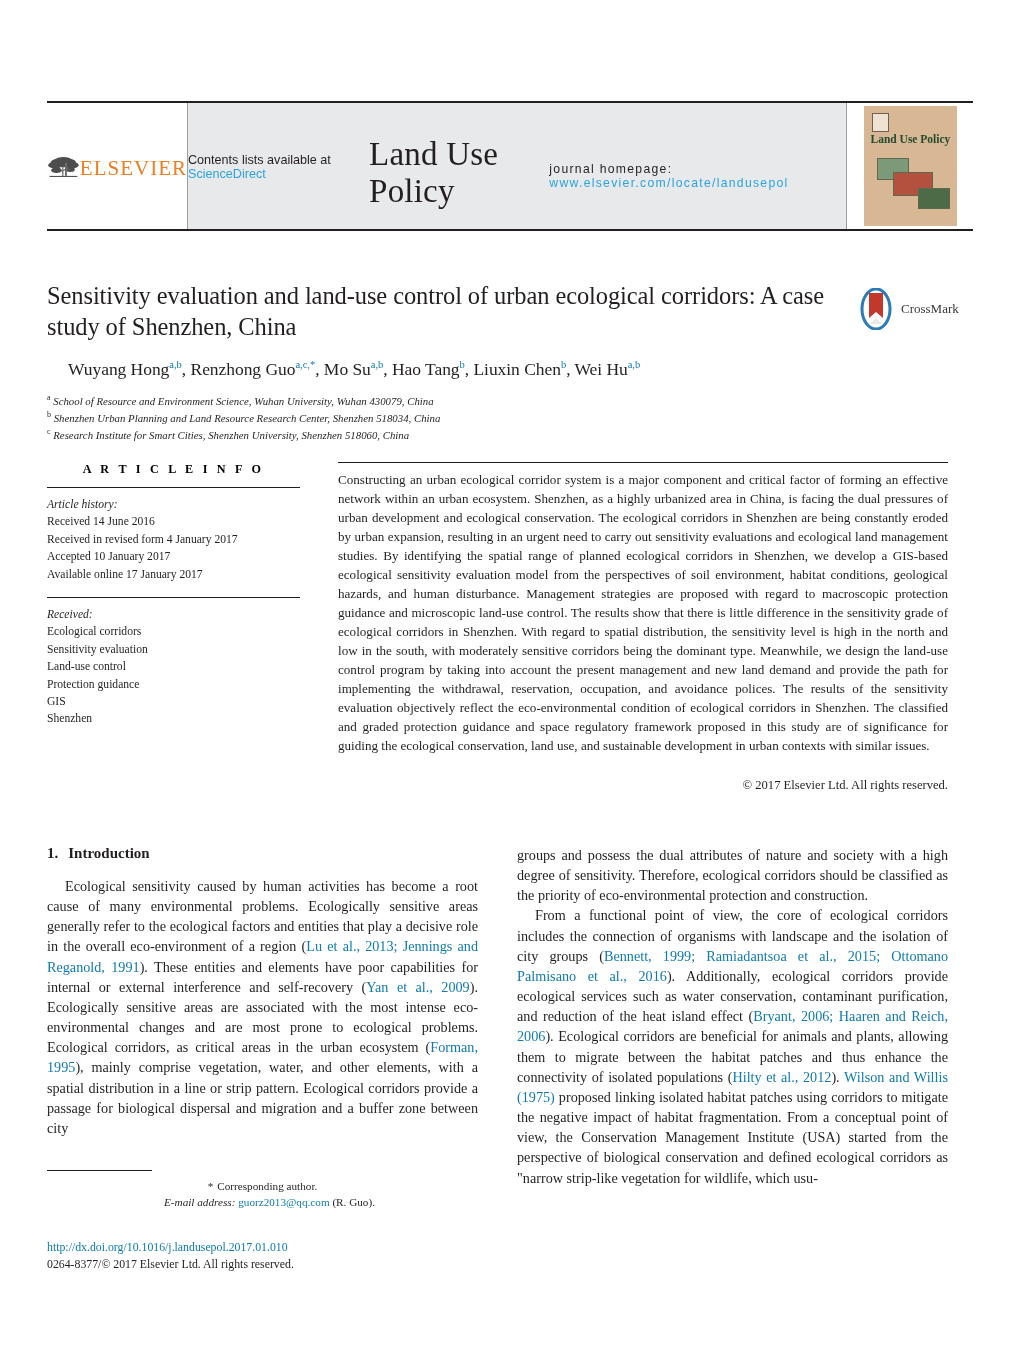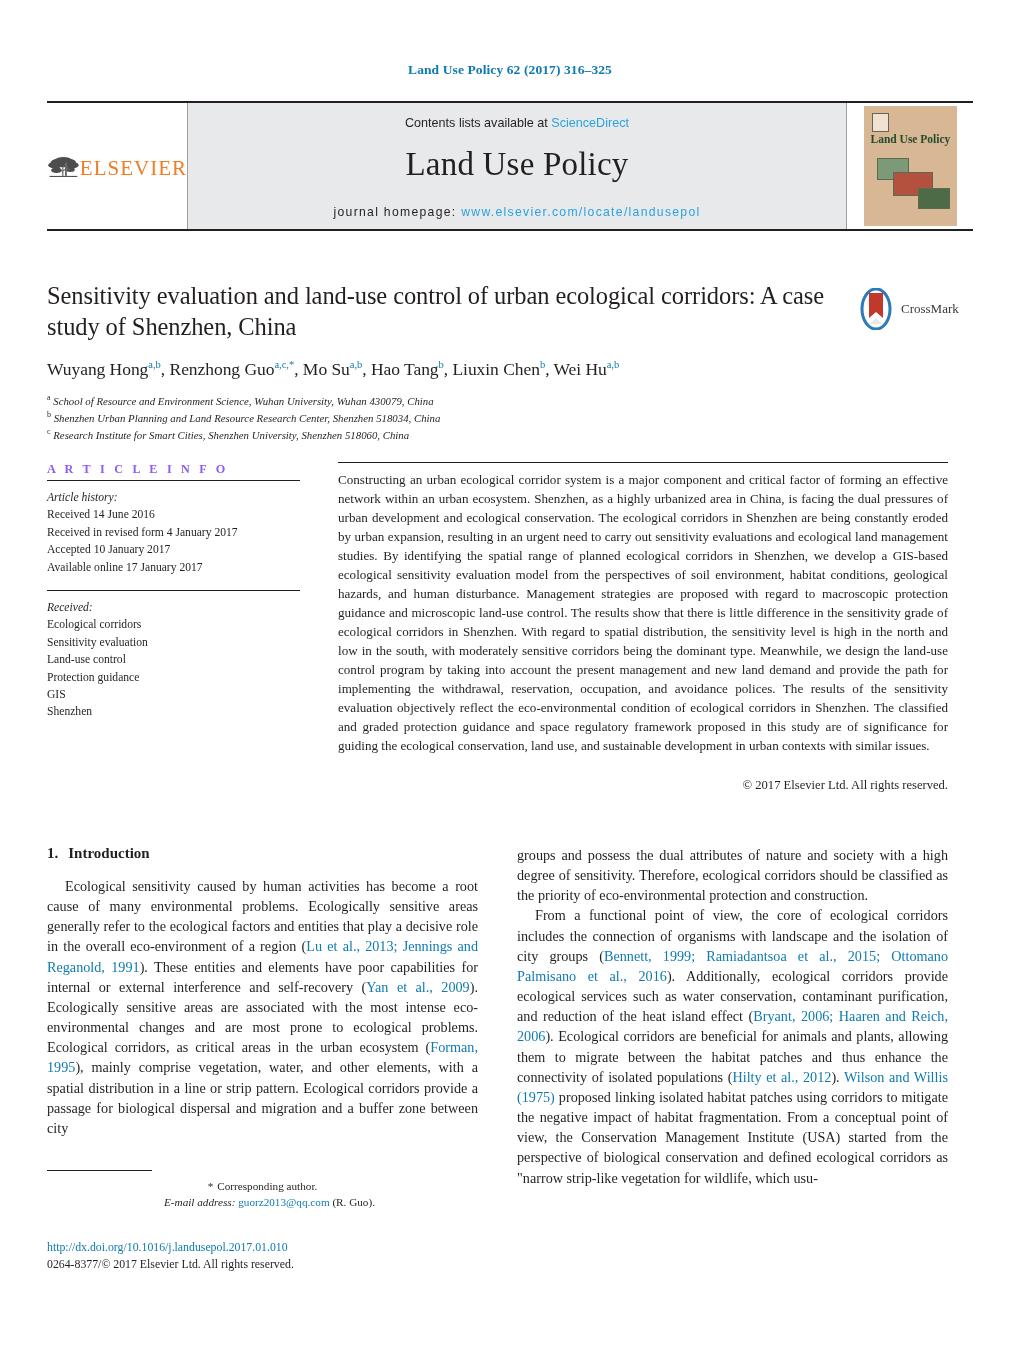--- a/index.html
+++ b/index.html
@@ -67,21 +67,21 @@
     color: #ef7d22;
     line-height: 1;
     margin-top: 1px;
   }
   .mast-center {
     flex: 1 1 auto;
     background: #e8e9ea;
     border-left: 1.2px solid #9aa0a4;
     border-right: 1.2px solid #9aa0a4;
     display: flex;
-    flex-direction: column;
+    flex-direction: row;
     align-items: center;
     justify-content: center;
     padding: 6px 0 8px 0;
     box-sizing: border-box;
   }
   .contents-line {
     font-family: "Liberation Sans", sans-serif;
     font-size: 12.6px;
     color: #231f20;
     margin-top: 4px;
@@ -163,20 +163,21 @@
     margin: 0;
     font-weight: normal;
     letter-spacing: -0.1px;
   }
   .authors {
     font-family: "Liberation Serif", serif;
     font-size: 17.5px;
     color: #231f20;
     margin-top: 16px;
     letter-spacing: -0.05px;
+    margin-left: 21px;
   }
   .authors sup {
     font-size: 10.5px;
     color: #0f7ab0;
     vertical-align: super;
     letter-spacing: 0;
   }
   .affiliations {
     margin-top: 12px;
     font-family: "Liberation Serif", serif;
@@ -227,22 +228,23 @@
   }
   .col-gap { width: 38px; flex: none; }
   .col-abstract {
     flex: 1 1 auto;
   }
   .sec-head {
     font-family: "Liberation Serif", serif;
     font-weight: bold;
     font-size: 12.2px;
     letter-spacing: 3.2px;
-    color: #8b5cf6;
-    margin-bottom: 3px;
+    color: #000000;
+    margin-bottom: 10px;
+    text-align: center;
   }
   .rule {
     border-top: 1.1px solid #231f20;
     margin-bottom: 8px;
   }
   .info-body {
     font-family: "Liberation Serif", serif;
     font-size: 11.6px;
     line-height: 1.5;
     color: #231f20;
@@ -340,21 +342,20 @@
     line-height: 1.4;
     color: #231f20;
   }
   .doi-link { color: #0f7ab0; text-decoration: none; }
 </style>
 </head>
 <body>
 
 <div class="page">
 
-  <div class="running-head">Land Use Policy 62 (2017) 316–325</div>
 
   <div class="masthead">
 
     <div class="mast-left">
       <svg class="elsevier-tree" viewBox="0 0 104 78">
         <g fill="#4d4d4d">
           <ellipse cx="52" cy="22" rx="40" ry="15"></ellipse>
           <ellipse cx="26" cy="30" rx="22" ry="11"></ellipse>
           <ellipse cx="78" cy="30" rx="22" ry="11"></ellipse>
           <ellipse cx="52" cy="13" rx="24" ry="9"></ellipse>

